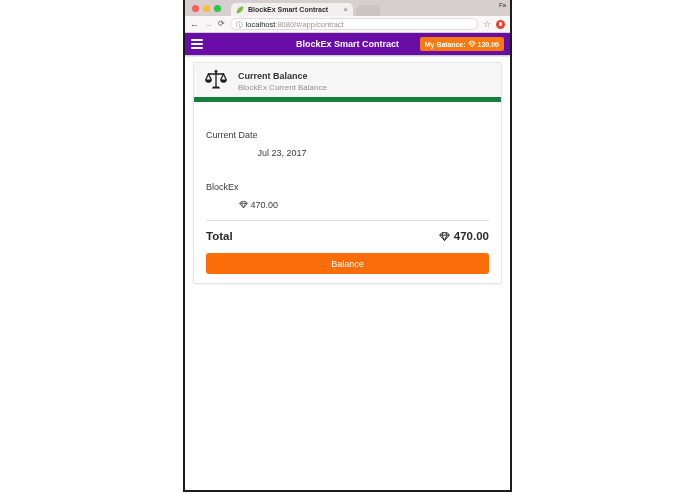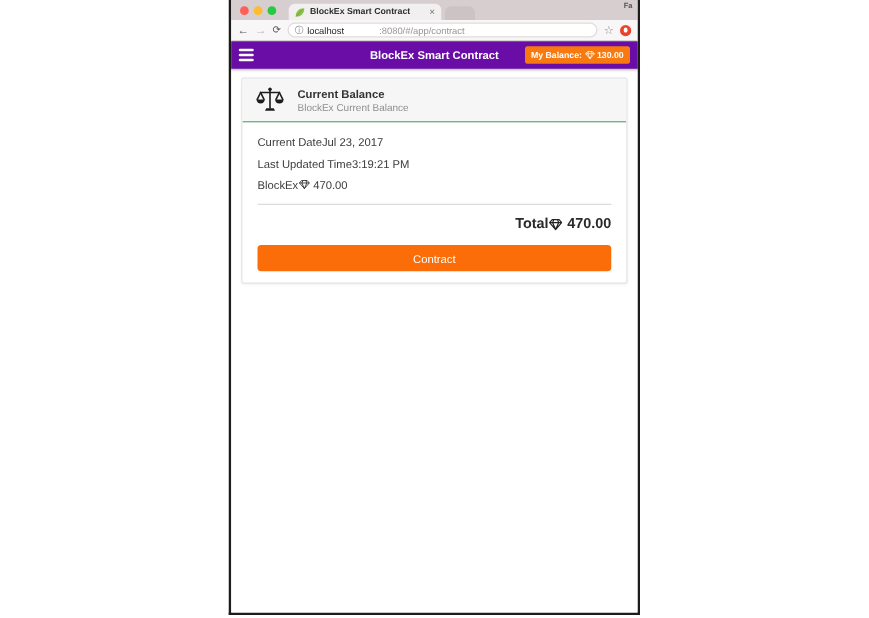--- a/index.html
+++ b/index.html
@@ -84,21 +84,21 @@
     border-radius: 6px;
     display: flex;
     align-items: center;
     gap: 3px;
     padding: 0 5px;
     overflow: hidden;
   }
   .info-glyph { font-size: 7px; color: #777; line-height: 1; }
   .url-text { font-size: 7.5px; white-space: nowrap; }
   .url-host { color: #1f1f1f; font-weight: normal; }
-  .url-rest { color: #9a9395; padding-left: 28px; }
+  .url-rest { color: #9a9395; }
   .star-glyph { font-size: 9px; color: #8d8688; line-height: 1; }
   .ext-icon {
     width: 9px; height: 9px; border-radius: 50%;
     background: #e8432c; flex: none;
     display: flex; align-items: center; justify-content: center;
   }
   .ext-icon-inner { width: 3.5px; height: 3.5px; border-radius: 50%; background: #fff; }
   
   .app-header {
     height: 22px;
@@ -137,43 +137,43 @@
   
   .page { flex: 1; background: #ffffff; padding: 7px 8px; overflow: hidden; }
   .card {
     background: #fff;
     border: 1px solid #e4e4e4;
     border-radius: 2px;
     box-shadow: 0 1px 2px rgba(0,0,0,0.05);
   }
   .card-header {
     background: #f6f6f6;
-    border-bottom: 1px solid #15803d;
+    border-bottom: 5px solid #15803d;
     padding: 5px 10px;
     display: flex;
-    align-items: center;
+    align-items: flex-end;
     gap: 10px;
     border-radius: 2px 2px 0 0;
   }
   .card-title { font-size: 9px; font-weight: bold; color: #333; margin-bottom: 2px; }
   .card-subtitle { font-size: 8px; color: #8f8f8f; }
   .card-body { padding: 7px 12px 3px 12px; }
   .data-row {
     display: flex;
     justify-content: flex-start;
     align-items: center;
     font-size: 9px;
     color: #3b3b3b;
     padding: 3.5px 0;
   }
-  .row-value { display: flex; align-items: center; gap: 3px; }
+  .row-value { display: flex; align-items: center; gap: 3px; margin-top: 35px; }
   .divider { border-top: 1px solid #dcdcdc; margin: 4px 12px 0 12px; }
   .total-row {
     display: flex;
-    justify-content: flex-end;
+    justify-content: space-between;
     align-items: center;
     padding: 9px 12px;
     font-size: 11.5px;
     font-weight: bold;
     color: #2a2a2a;
   }
   .total-value { display: flex; align-items: center; gap: 4px; }
   .btn-wrap { padding: 2px 12px 9px 12px; }
   .refresh-btn {
     display: block;
@@ -264,24 +264,20 @@
           <div class="card-subtitle">BlockEx Current Balance</div>
         </div>
       </div>
 
       <div class="card-body">
         <div class="data-row">
           <span>Current Date</span>
           <span class="row-value">Jul 23, 2017</span>
         </div>
         <div class="data-row">
-          <span>Last Updated Time</span>
-          <span class="row-value">3:19:21 PM</span>
-        </div>
-        <div class="data-row">
           <span>BlockEx</span>
           <span class="row-value">
             <svg class="gem-icon" width="9" height="9" viewBox="0 0 16 16">
               <path d="M4 2.5 H12 L15 6 L8 14 L1 6 Z M1 6 H15 M5.8 2.5 L4.5 6 L8 14 M10.2 2.5 L11.5 6 L8 14" fill="none" stroke="#2b2b2b" stroke-width="1.2" stroke-linejoin="round"></path>
             </svg>
             <span>470.00</span>
           </span>
         </div>
       </div>
 
@@ -291,18 +287,18 @@
         <span>Total</span>
         <span class="total-value">
           <svg class="gem-icon" width="11" height="11" viewBox="0 0 16 16">
             <path d="M4 2.5 H12 L15 6 L8 14 L1 6 Z M1 6 H15 M5.8 2.5 L4.5 6 L8 14 M10.2 2.5 L11.5 6 L8 14" fill="none" stroke="#222222" stroke-width="1.4" stroke-linejoin="round"></path>
           </svg>
           <span>470.00</span>
         </span>
       </div>
 
       <div class="btn-wrap">
-        <button class="refresh-btn">Contract</button>
+        <button class="refresh-btn">Balance</button>
       </div>
 
     </div>
   </div>
 </div>
 
 </body></html>

